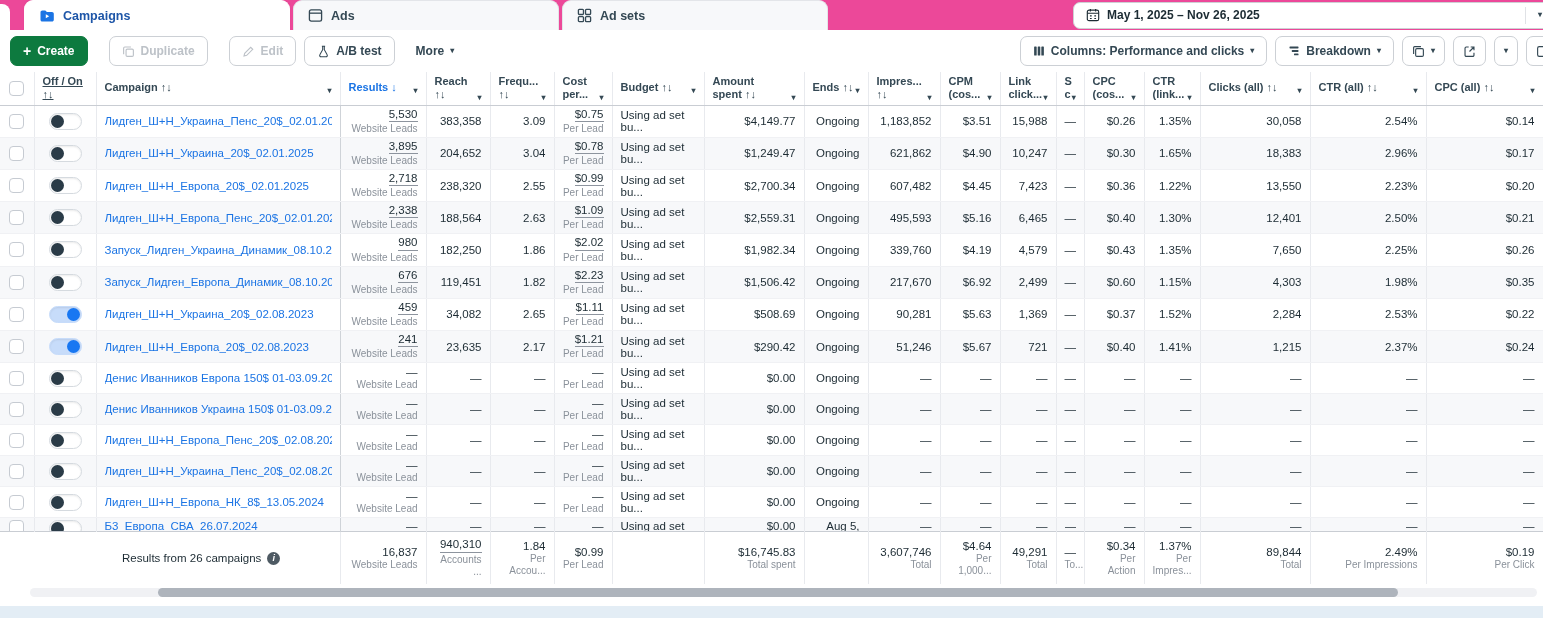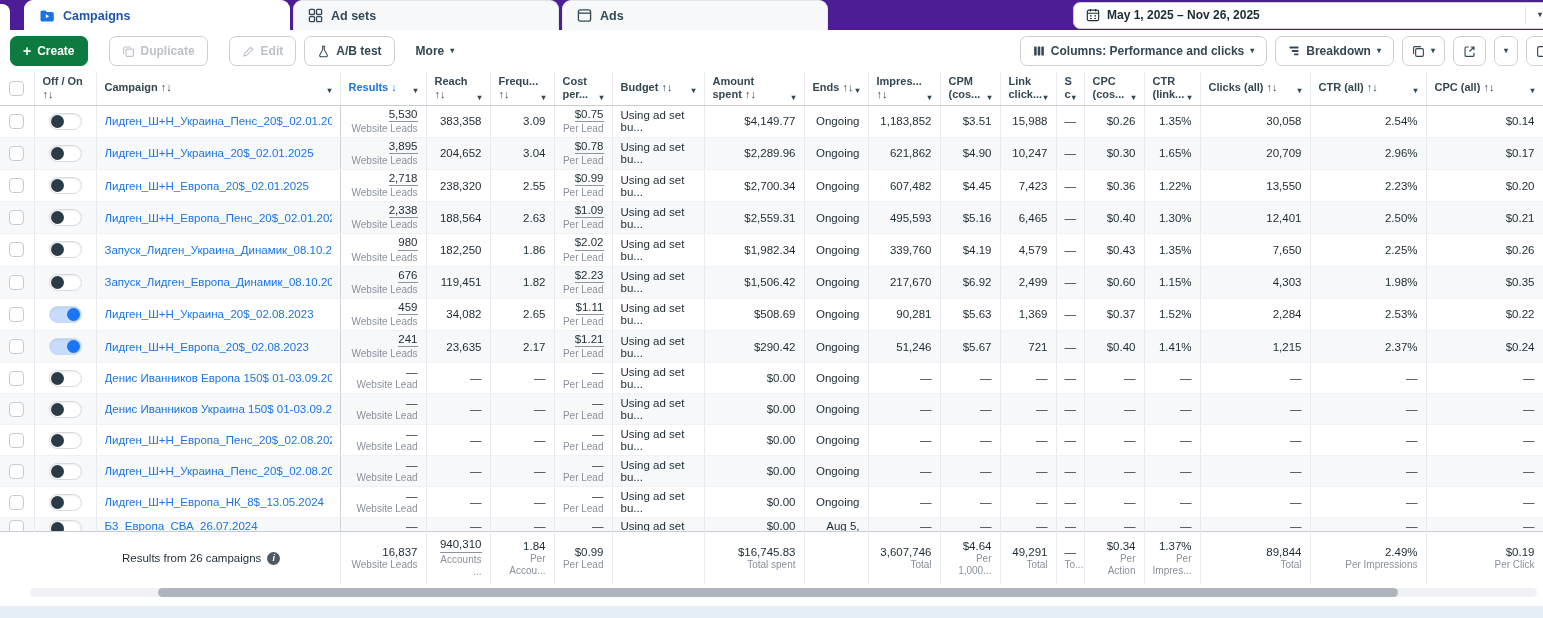--- a/index.html
+++ b/index.html
@@ -1,19 +1,19 @@
 <!DOCTYPE html>
 <html><head>
 <meta charset="utf-8">
 <style>
   * { box-sizing: border-box; }
   html,body { margin:0; padding:0; background:#fff; }
   .screen {
     position:relative; width:1543px; height:618px; overflow:hidden;
-    background:#4c1d95; font-family:"Liberation Sans", sans-serif; color:#1c2b33;
+    background:#ec4899; font-family:"Liberation Sans", sans-serif; color:#1c2b33;
   }
   
   .tabbar { display:flex; align-items:stretch; height:30px; padding-left:24px; }
   .tab {
     width:266px; display:flex; align-items:center; gap:8px; padding:0 14px;
     font-size:12.5px; font-weight:700; color:#344854;
     background:#f7f8fa; border:1px solid #e3e5e9; border-bottom:none;
     border-radius:9px 9px 0 0; margin-right:3px; cursor:pointer;
   }
   .tab.active { background:#fff; color:#1e56a8; border-color:#fff; box-shadow:0 -1px 2px rgba(0,0,0,.05); }
@@ -48,21 +48,21 @@
   thead th {
     height:33px; background:#fff; border-bottom:1px solid #c9cdd3;
     font-size:11px; font-weight:700; color:#344854; vertical-align:middle; cursor:pointer;
   }
   .hcell { display:flex; justify-content:space-between; align-items:flex-end; }
   .hlines { display:flex; flex-direction:column; line-height:1.25; text-align:left; }
   th.sorted .l1 { color:#1b74e4; }
   tbody td { height:31px; font-size:11.5px; color:#1c2b33; border-bottom:1px solid #f0f1f4; vertical-align:middle; }
   tbody tr:nth-child(even) td { background:#f7f8fa; }
   td, th { text-align:right; }
-  .col-select, .col-toggle { text-align:center; }
+  .col-select, .col-toggle { text-align:center;text-decoration:underline; }
   .col-name, .col-budget { text-align:left; }
   td.col-name { border-right-color:#cfd3d8; }
   .link { color:#1b74e4; cursor:pointer; white-space:nowrap; overflow:hidden; display:block; text-overflow:clip; }
   .sub { color:#8a919a; font-size:10px; line-height:1.2; margin-top:1px; }
   .mu { border-bottom:1px solid #8d949e; line-height:1.15; display:inline-block; }
   .checkbox { width:15px; height:15px; border:1px solid #c6cbd2; border-radius:4px; background:#fff; margin:0 auto; cursor:pointer; }
   .toggle { position:relative; width:33px; height:17px; border-radius:9px; margin:0 auto;
     background:#fff; border:1px solid #d5dadf; box-shadow:inset 0 1px 2px rgba(0,0,0,.08); cursor:pointer; }
   .toggle .knob { position:absolute; top:1px; left:1px; width:13px; height:13px; border-radius:50%; background:#2a3b47; }
   .toggle.on { background:#c7dcfa; border-color:#c7dcfa; }
@@ -95,36 +95,36 @@
         <svg width="16" height="16" viewBox="0 0 16 16">
             <path d="M1.5 4.2c0-1 .8-1.8 1.8-1.8h3l1.6 1.6h5.1c1 0 1.8.8 1.8 1.8v6c0 1-.8 1.8-1.8 1.8H3.3c-1 0-1.8-.8-1.8-1.8v-7.6z" fill="#1b74e4"></path>
             <path d="M6.8 6.2l3.4 2-3.4 2v-4z" fill="#fff"></path>
           </svg>
       </span>
       <span>Campaigns</span>
     </div>
     <div class="tab">
       <span class="icon">
         <svg width="15" height="15" viewBox="0 0 16 16" fill="none" stroke="#344854" stroke-width="1.4">
+            <rect x="1.5" y="2" width="13" height="12" rx="2"></rect>
+            <path d="M1.5 5.5h13"></path>
+          </svg>
+      </span>
+      <span>Ads</span>
+    </div>
+    <div class="tab">
+      <span class="icon">
+        <svg width="15" height="15" viewBox="0 0 16 16" fill="none" stroke="#344854" stroke-width="1.4">
             <rect x="1.5" y="1.5" width="5.4" height="5.4" rx="1"></rect>
             <rect x="9.1" y="1.5" width="5.4" height="5.4" rx="1"></rect>
             <rect x="1.5" y="9.1" width="5.4" height="5.4" rx="1"></rect>
             <rect x="9.1" y="9.1" width="5.4" height="5.4" rx="1"></rect>
           </svg>
       </span>
       <span>Ad sets</span>
-    </div>
-    <div class="tab">
-      <span class="icon">
-        <svg width="15" height="15" viewBox="0 0 16 16" fill="none" stroke="#344854" stroke-width="1.4">
-            <rect x="1.5" y="2" width="13" height="12" rx="2"></rect>
-            <path d="M1.5 5.5h13"></path>
-          </svg>
-      </span>
-      <span>Ads</span>
     </div>
     <div class="date-btn">
       <span class="icon">
         <svg width="14" height="14" viewBox="0 0 16 16" fill="none" stroke="#1c2b33" stroke-width="1.3">
             <rect x="1.5" y="2.5" width="13" height="12" rx="2"></rect>
             <path d="M1.5 6h13M5 1v3M11 1v3M4.5 9h2M9.5 9h2M4.5 12h2M9.5 12h2"></path>
           </svg>
       </span>
       <span>May 1, 2025 – Nov 26, 2025</span>
       <span class="sep"></span>
@@ -501,21 +501,21 @@
                 <td class="col-freq">
                   <div class="cw">3.04</div>
                 </td>
                 <td class="col-cost">
                   <div class="cw"><span class="mu">$0.78</span><div class="sub">Per Lead</div></div>
                 </td>
                 <td class="col-budget">
                   <div class="cw">Using ad set bu...</div>
                 </td>
                 <td class="col-spent">
-                  <div class="cw">$2,289.96</div>
+                  <div class="cw">$1,249.47</div>
                 </td>
                 <td class="col-ends">
                   <div class="cw">Ongoing</div>
                 </td>
                 <td class="col-impr">
                   <div class="cw">621,862</div>
                 </td>
                 <td class="col-cpm">
                   <div class="cw">$4.90</div>
                 </td>
@@ -525,21 +525,21 @@
                 <td class="col-s">
                   <div class="cw">—</div>
                 </td>
                 <td class="col-cpc">
                   <div class="cw">$0.30</div>
                 </td>
                 <td class="col-ctr">
                   <div class="cw">1.65%</div>
                 </td>
                 <td class="col-clicks_all">
-                  <div class="cw">20,709</div>
+                  <div class="cw">18,383</div>
                 </td>
                 <td class="col-ctr_all">
                   <div class="cw">2.96%</div>
                 </td>
                 <td class="col-cpc_all">
                   <div class="cw">$0.17</div>
                 </td>
               </tr>
               <tr>
                 <td class="col-select">

